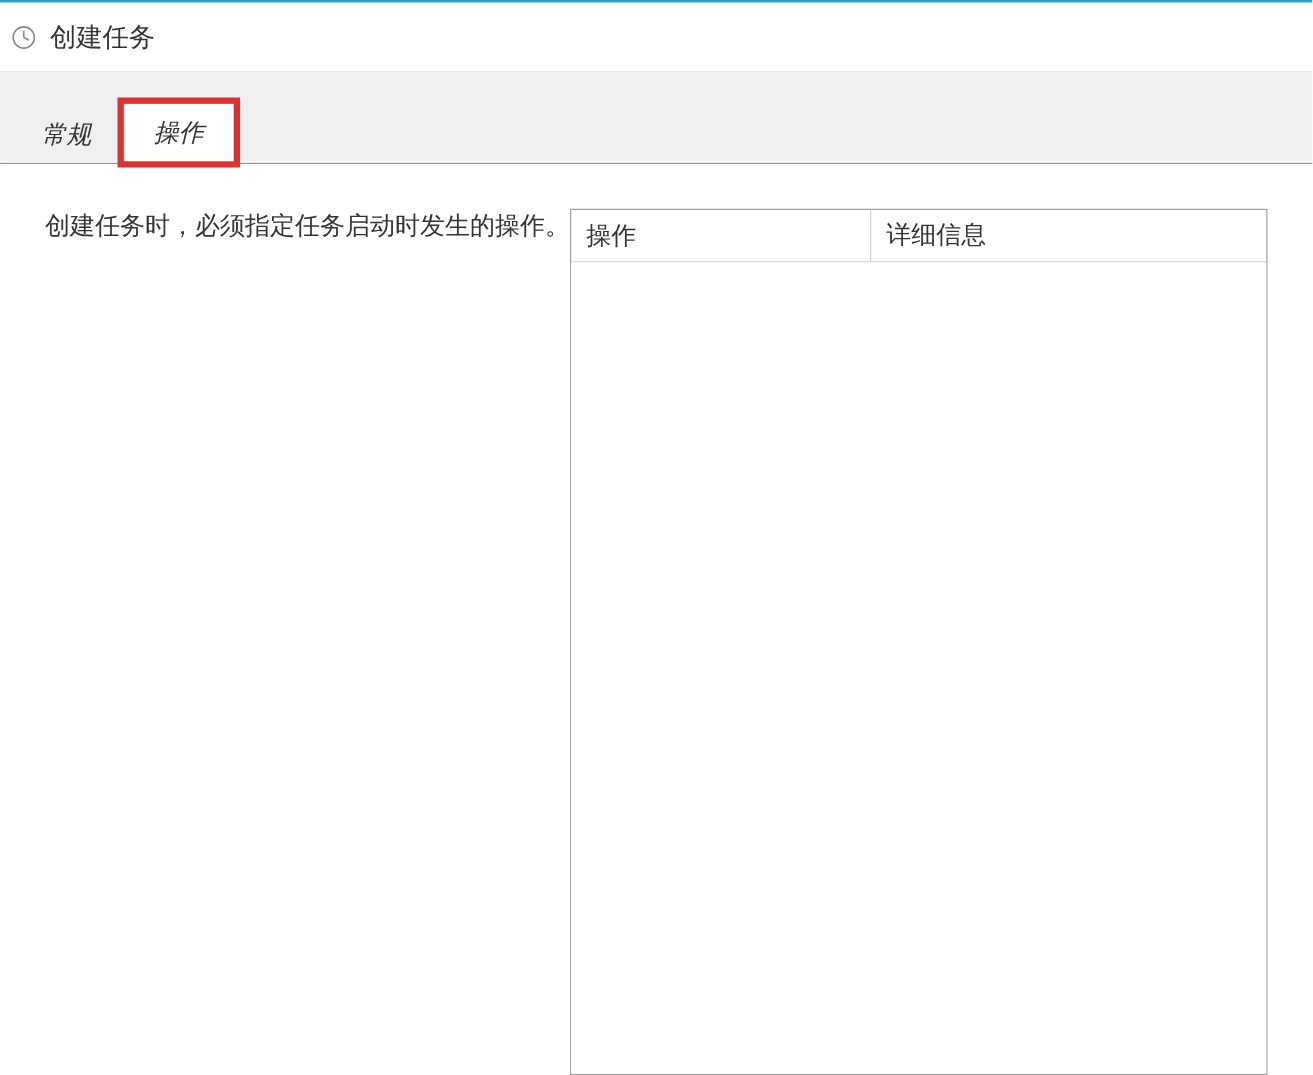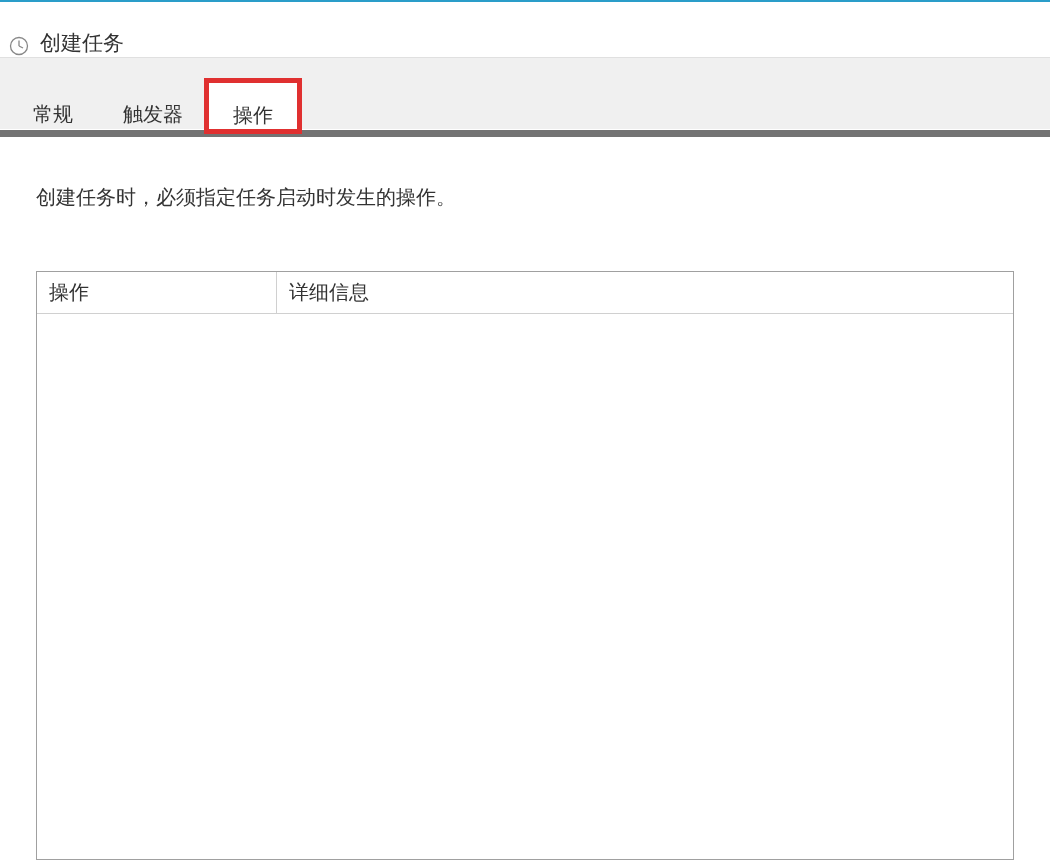--- a/index.html
+++ b/index.html
@@ -19,21 +19,21 @@
       height: 100%;
       display: flex;
       flex-direction: column;
     }
     .title-bar {
       height: 58px;
       border-top: 2px solid #2a9dc9;
       border-bottom: 1px solid #e0e0e0;
       background: #ffffff;
       display: flex;
-      align-items: flex-end;
+      align-items: center;
       padding-left: 8px;
     }
     .title-icon {
       width: 22px;
       height: 22px;
       margin-right: 10px;
       display: flex;
       align-items: center;
       justify-content: center;
     }
@@ -47,47 +47,47 @@
       display: flex;
       align-items: flex-end;
       padding-left: 8px;
       border-bottom: 1px solid #fff;
       position: relative;
     }
     .tab {
       height: 44px;
       padding: 0 24px;
       display: flex;
-      align-items: flex-end;
+      align-items: center;
       font-size: 20px;
       color: #333;
       background: #f0f0f0;
       border: 1px solid transparent;
       cursor: pointer;
       position: relative;
+      font-style: italic;
     }
     .tab.active {
       background: #ffffff;
       border: 1px solid #c0c0c0;
       border-bottom: 1px solid #ffffff;
       margin-bottom: -1px;
       height: 48px;
     }
     .tab.highlighted {
       outline: 5px solid #e03030;
       outline-offset: -1px;
       z-index: 10;
     }
     .content {
       flex: 1;
       background: #ffffff;
-      padding: 47px 36px 0 36px;
-      border-top: 7px solid #737373;
+      padding: 36px 36px 0 36px;
+      border-top: 1px solid #737373;
       display: flex;
-      flex-direction: column;
     }
     .description {
       font-size: 20px;
       color: #333;
       margin-bottom: 60px;
     }
     .list-container {
       border: 1px solid #a0a0a0;
       flex: 1;
       display: flex;
@@ -105,20 +105,21 @@
       color: #333;
       display: flex;
       align-items: center;
     }
     .list-header-cell.col-action {
       width: 240px;
       border-right: 1px solid #d0d0d0;
     }
     .list-header-cell.col-detail {
       flex: 1;
+      align-items: flex-end;
     }
     .list-body {
       flex: 1;
       background: #fff;
     }
   </style>
 </head>
 <body>
 
 <div class="window">
@@ -130,23 +131,20 @@
         <line x1="10" y1="10" x2="14" y2="12" stroke="#888" stroke-width="1.3"></line>
       </svg>
     </span>
     <span class="title-text">创建任务</span>
   </div>
 
   <div class="tabs-region">
     <div class="tab">
       <span>常规</span>
     </div>
-    <div class="tab">
-      <span>触发器</span>
-    </div>
     <div class="tab active highlighted">
       <span>操作</span>
     </div>
   </div>
 
   <div class="content">
     <div class="description">创建任务时，必须指定任务启动时发生的操作。</div>
 
     <div class="list-container">
       <div class="list-header">

